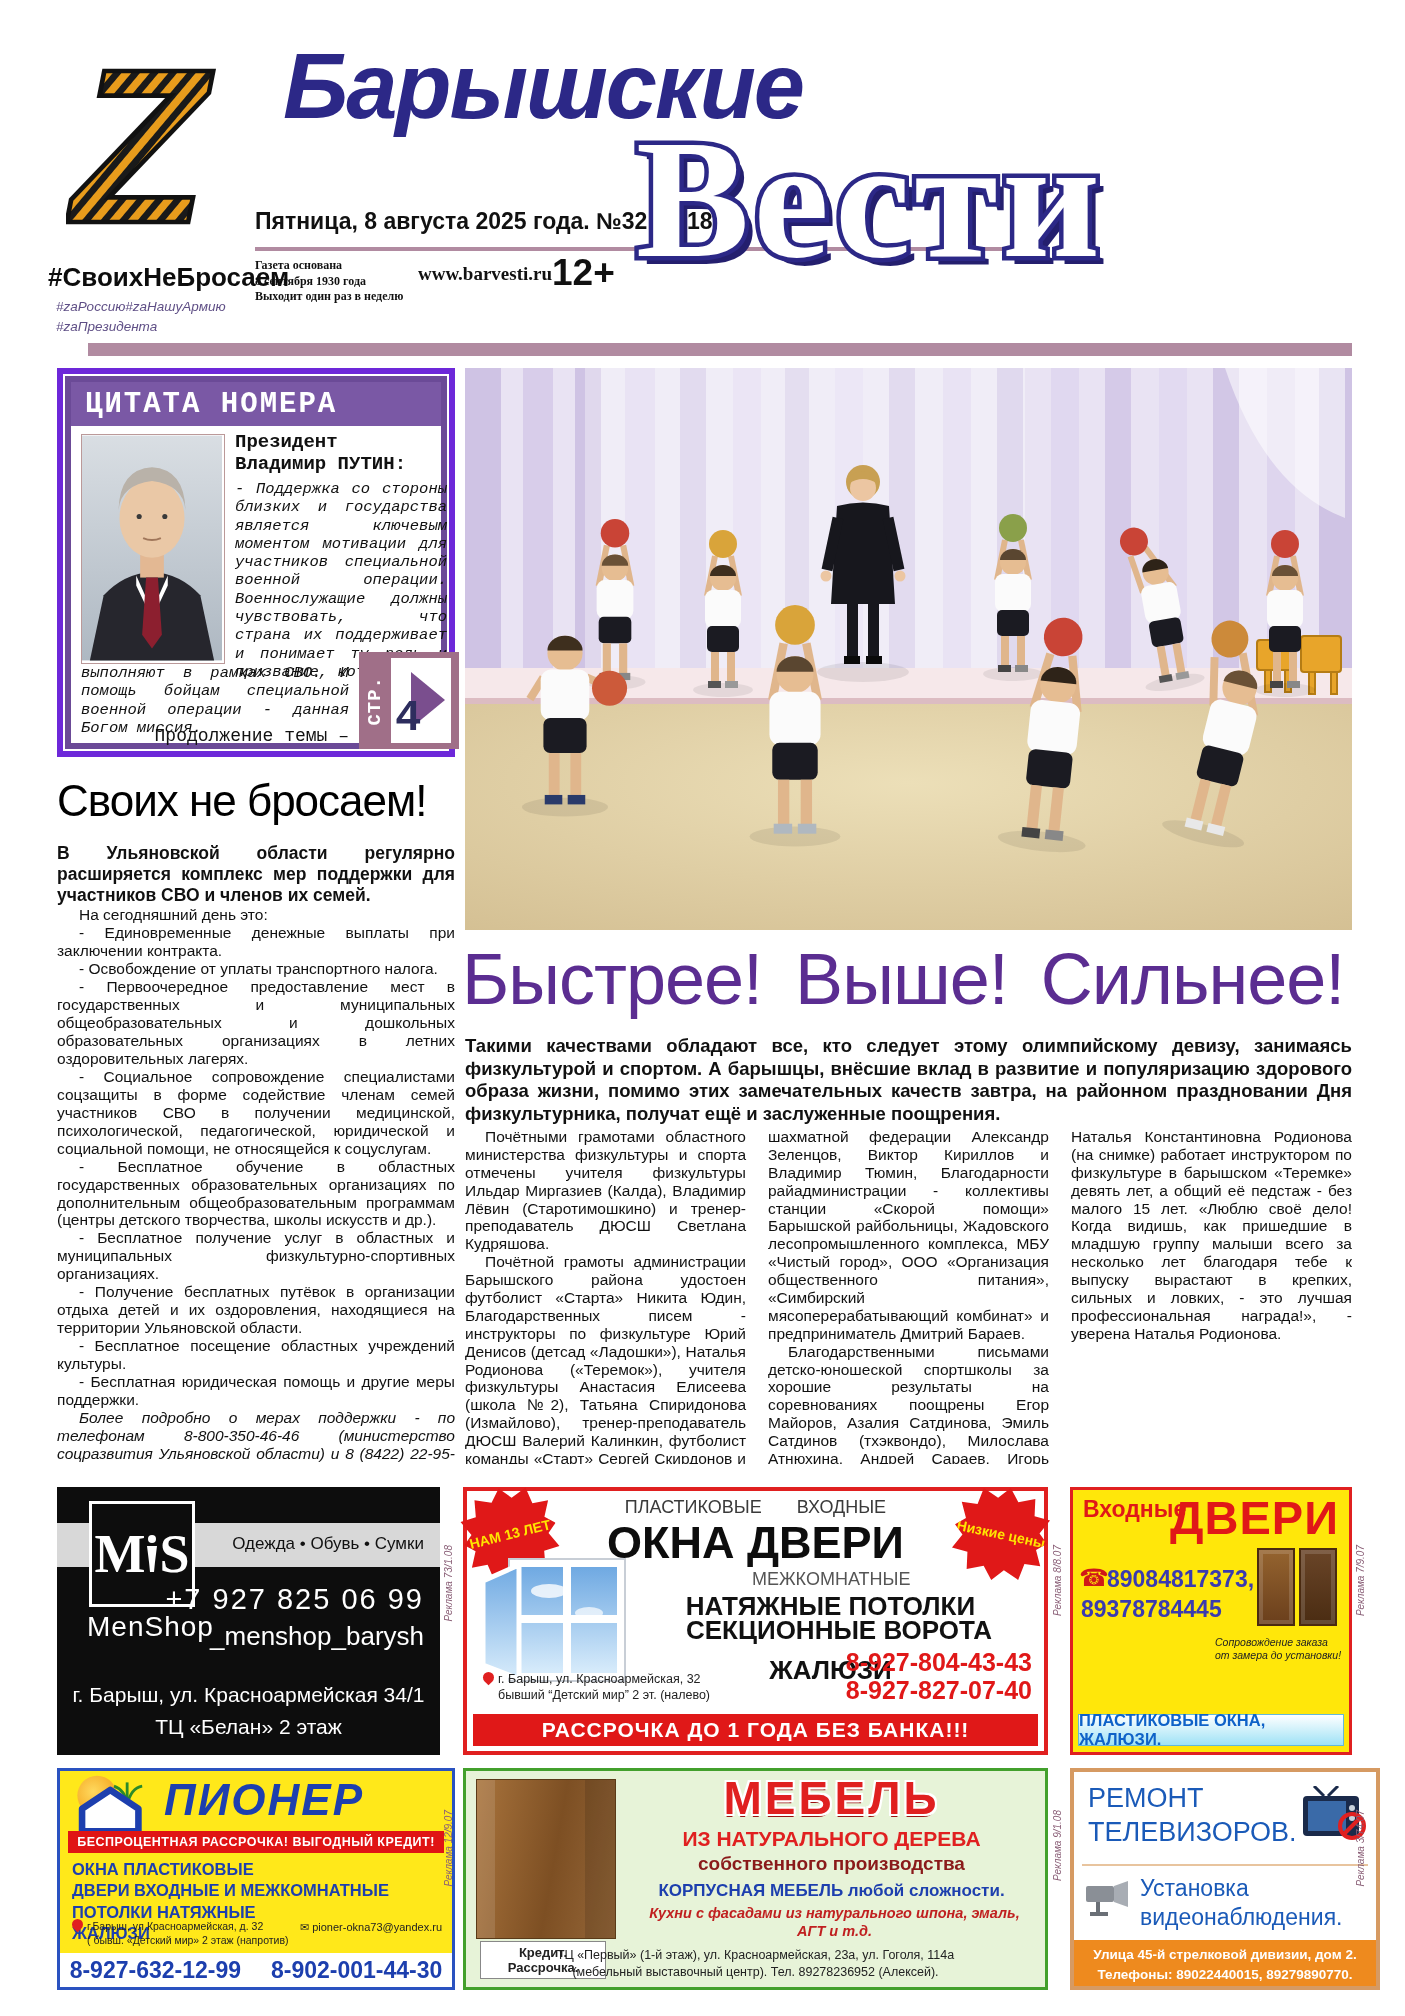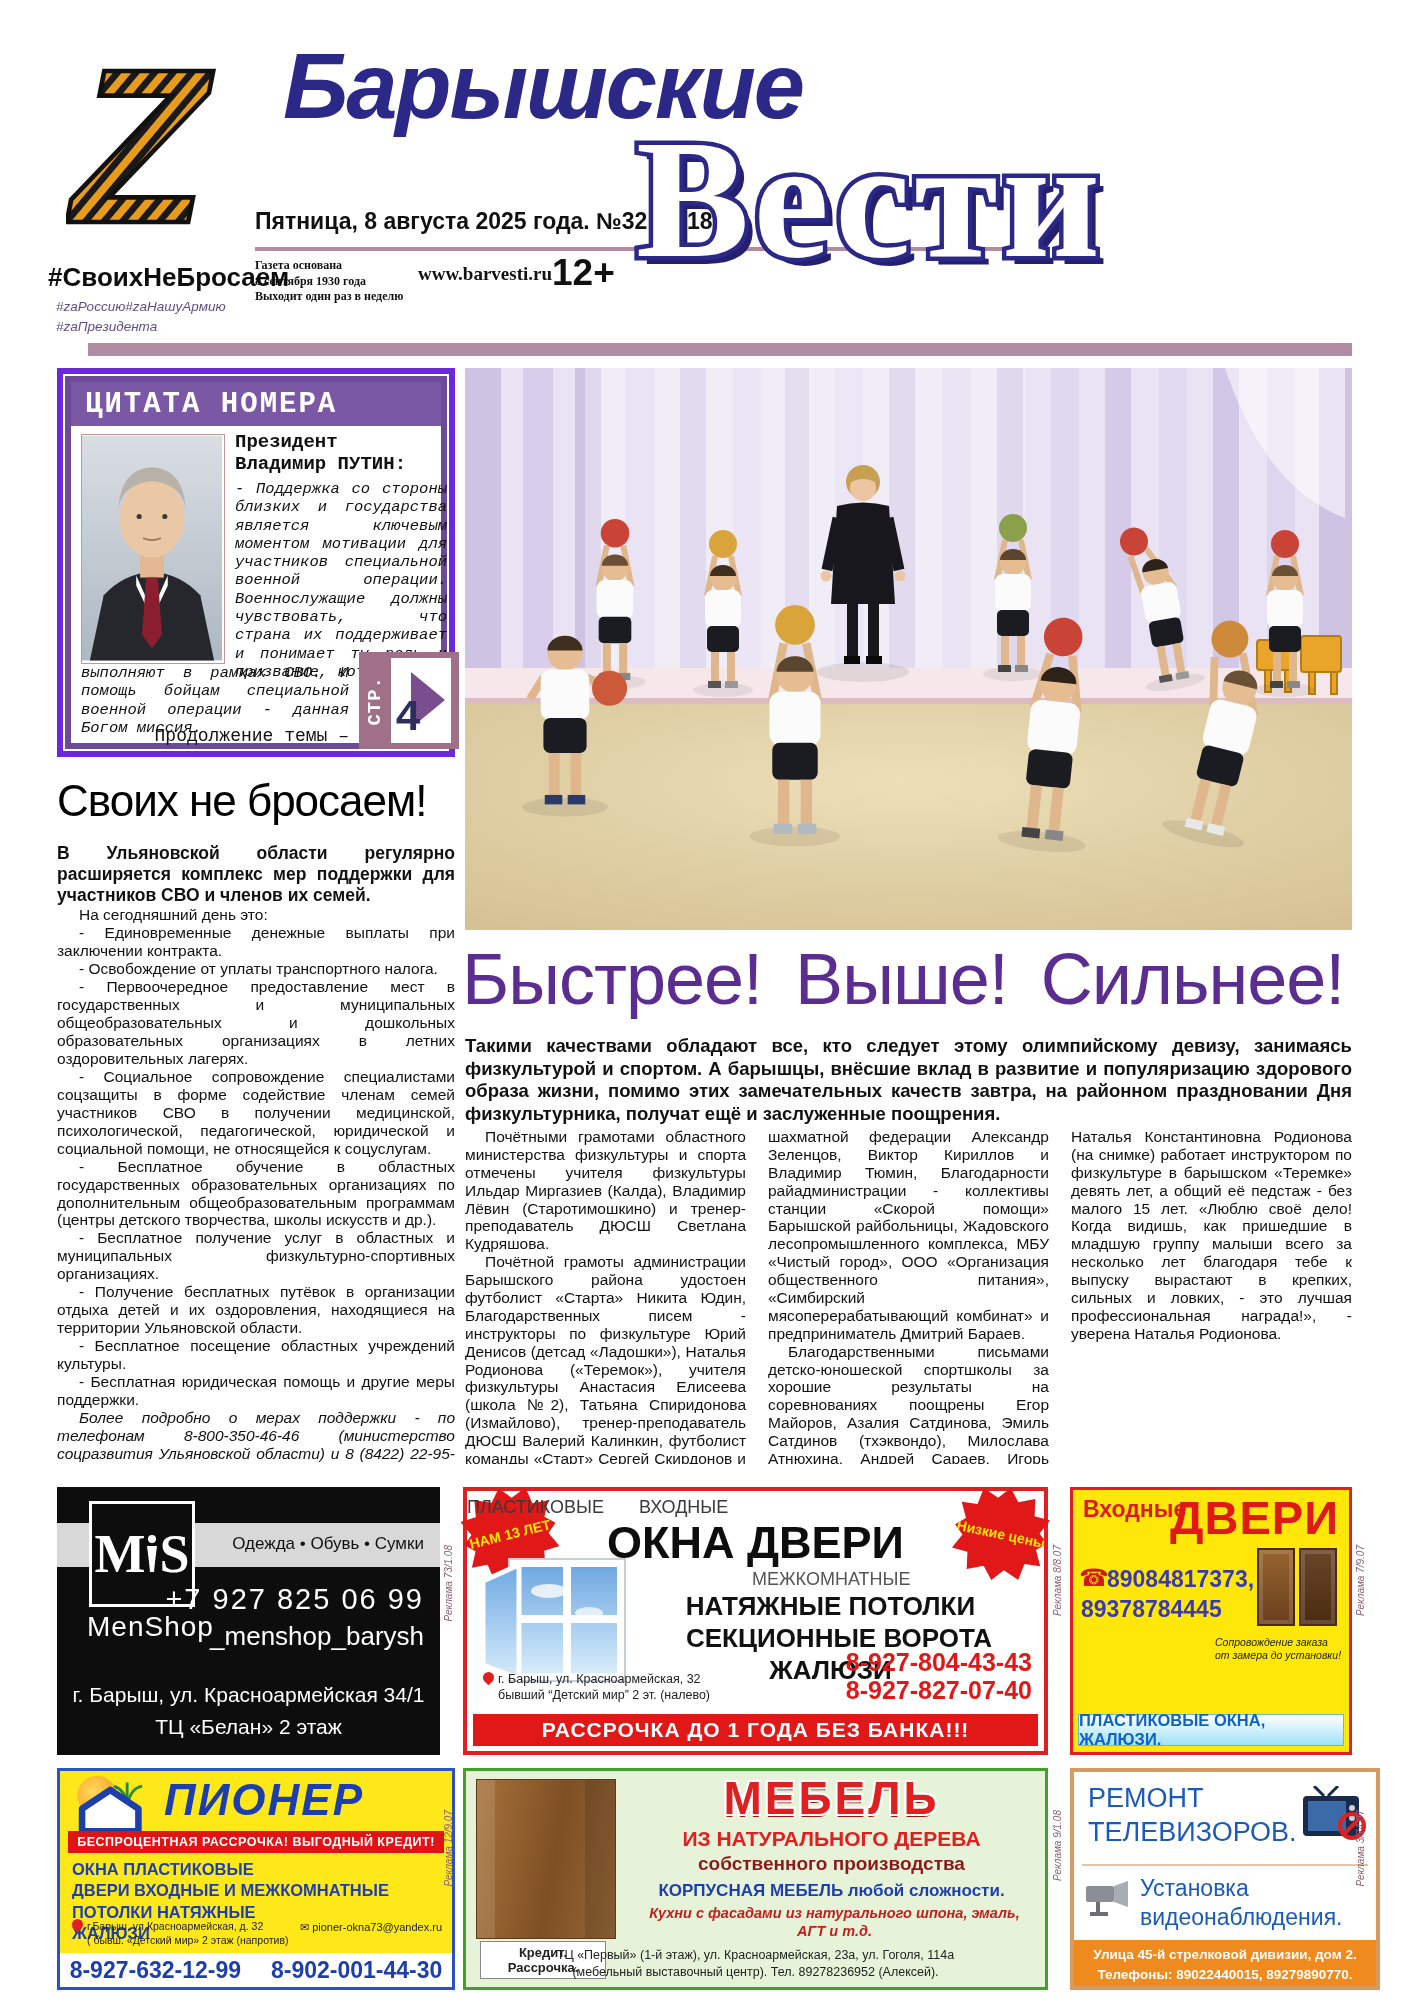--- a/index.html
+++ b/index.html
@@ -70,21 +70,21 @@
   .ms-tag{position:absolute;right:16px;top:47px;color:#111;font-size:17px;}
   .ms-name{position:absolute;left:30px;top:124px;font-size:28px;letter-spacing:1px;}
   .ms-phone{position:absolute;right:16px;top:96px;font-size:29px;letter-spacing:2px;}
   .ms-insta{position:absolute;right:16px;top:134px;font-size:26px;}
   .ms-addr{position:absolute;left:0;right:0;top:192px;text-align:center;font-size:21px;line-height:1.5;}
   
   .okna{left:463px;top:1487px;width:585px;height:268px;border:4px solid #e02020;background:#fff;box-sizing:border-box;}
   .star{position:absolute;width:94px;height:94px;background:#e01818;display:flex;align-items:center;justify-content:center;
     clip-path:polygon(50% 0%,61% 13%,78% 6%,81% 24%,98% 25%,90% 41%,100% 50%,90% 59%,98% 75%,81% 76%,78% 94%,61% 87%,50% 100%,39% 87%,22% 94%,19% 76%,2% 75%,10% 59%,0% 50%,10% 41%,2% 25%,19% 24%,22% 6%,39% 13%);}
   .star span{color:#ffe500;font-weight:bold;font-size:14px;line-height:1.05;text-align:center;}
-  .ok-l1{position:absolute;left:0;right:0;top:6px;font-size:18px;color:#3a3a3a;word-spacing:30px;}
+  .ok-l1{position:absolute;left:0;right:0;top:6px;text-align:center;font-size:18px;color:#3a3a3a;word-spacing:30px;}
   .ok-l2{position:absolute;left:0;right:0;top:26px;text-align:center;font-size:45px;font-weight:800;color:#0d0d0d;}
   .ok-l3{position:absolute;left:285px;top:78px;font-size:18px;color:#555;}
   .ok-big{position:absolute;left:160px;right:10px;text-align:center;font-weight:800;font-size:26px;color:#111;}
   .ok-win{position:absolute;left:12px;top:64px;}
   .ok-addr{position:absolute;left:16px;bottom:48px;font-size:12.5px;line-height:1.3;color:#222;}
   .ok-phones{position:absolute;right:12px;bottom:46px;text-align:right;font-weight:800;font-size:25px;color:#e01818;line-height:1.15;}
   .ok-strip{position:absolute;left:6px;right:6px;bottom:5px;height:32px;background:#e01818;color:#fff;
     font-weight:800;font-size:21px;display:flex;align-items:center;justify-content:center;letter-spacing:1px;}
   .pin{display:inline-block;width:11px;height:11px;background:#e02020;border-radius:50% 50% 50% 0;transform:rotate(-45deg);margin-right:4px;}
   
@@ -461,21 +461,21 @@
   <div class="star" style="left:-4px;top:-4px;transform:rotate(-14deg);">
     <span>НАМ 13 ЛЕТ</span>
   </div>
   <div class="star" style="right:-4px;top:-4px;transform:rotate(12deg);">
     <span>Низкие цены</span>
   </div>
   <div class="ok-l1">ПЛАСТИКОВЫЕ  ВХОДНЫЕ</div>
   <div class="ok-l2">ОКНА ДВЕРИ</div>
   <div class="ok-l3">МЕЖКОМНАТНЫЕ</div>
   <div class="ok-big" style="top:100px;">НАТЯЖНЫЕ ПОТОЛКИ</div>
-  <div class="ok-big" style="top:132px;margin-left:17px;">СЕКЦИОННЫЕ ВОРОТА</div>
+  <div class="ok-big" style="top:124px;margin-left:17px;">СЕКЦИОННЫЕ ВОРОТА</div>
   <div class="ok-big" style="top:164px;">ЖАЛЮЗИ</div>
   <div class="ok-win">
     <svg width="150" height="132" viewBox="0 0 150 132">
       <defs>
           <linearGradient id="sky" x1="0" y1="0" x2="0" y2="1">
         <stop offset="0" stop-color="#6fa9e2"></stop>
             <stop offset="1" stop-color="#d8ecfb"></stop>
           </linearGradient>
         </defs>
       <rect x="30" y="4" width="116" height="122" fill="#ffffff" stroke="#c8ced6" stroke-width="2"></rect>

